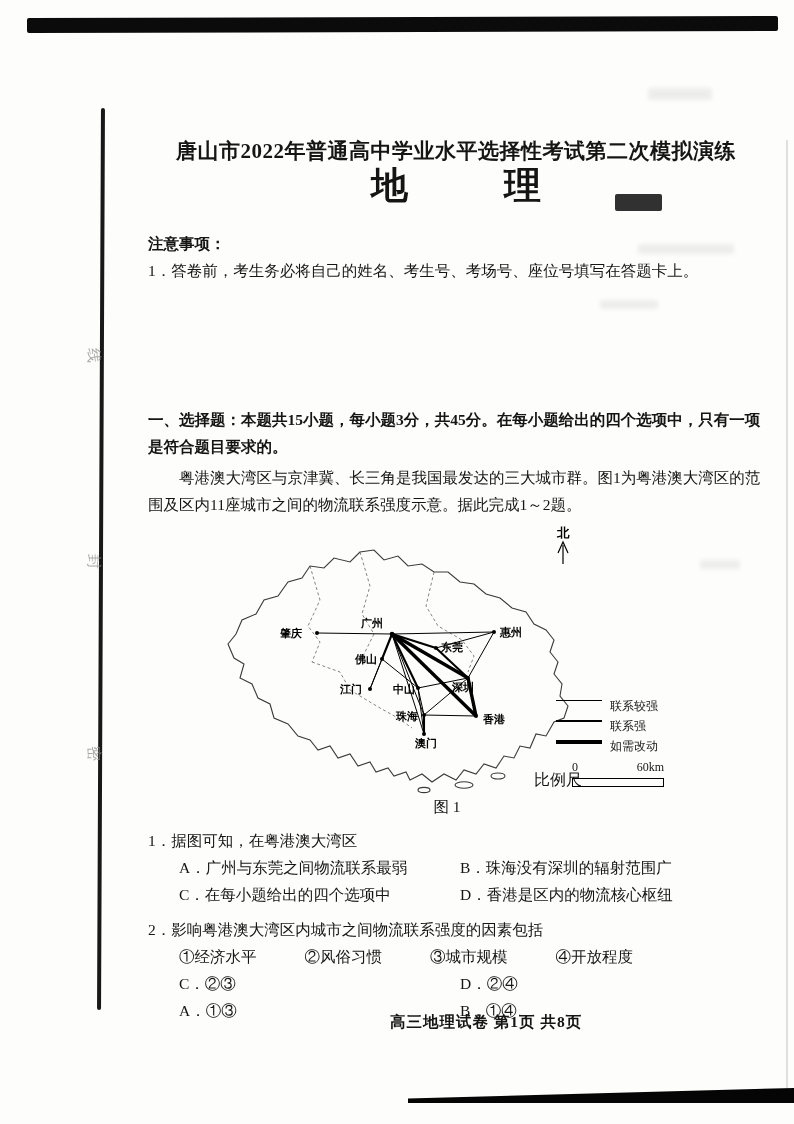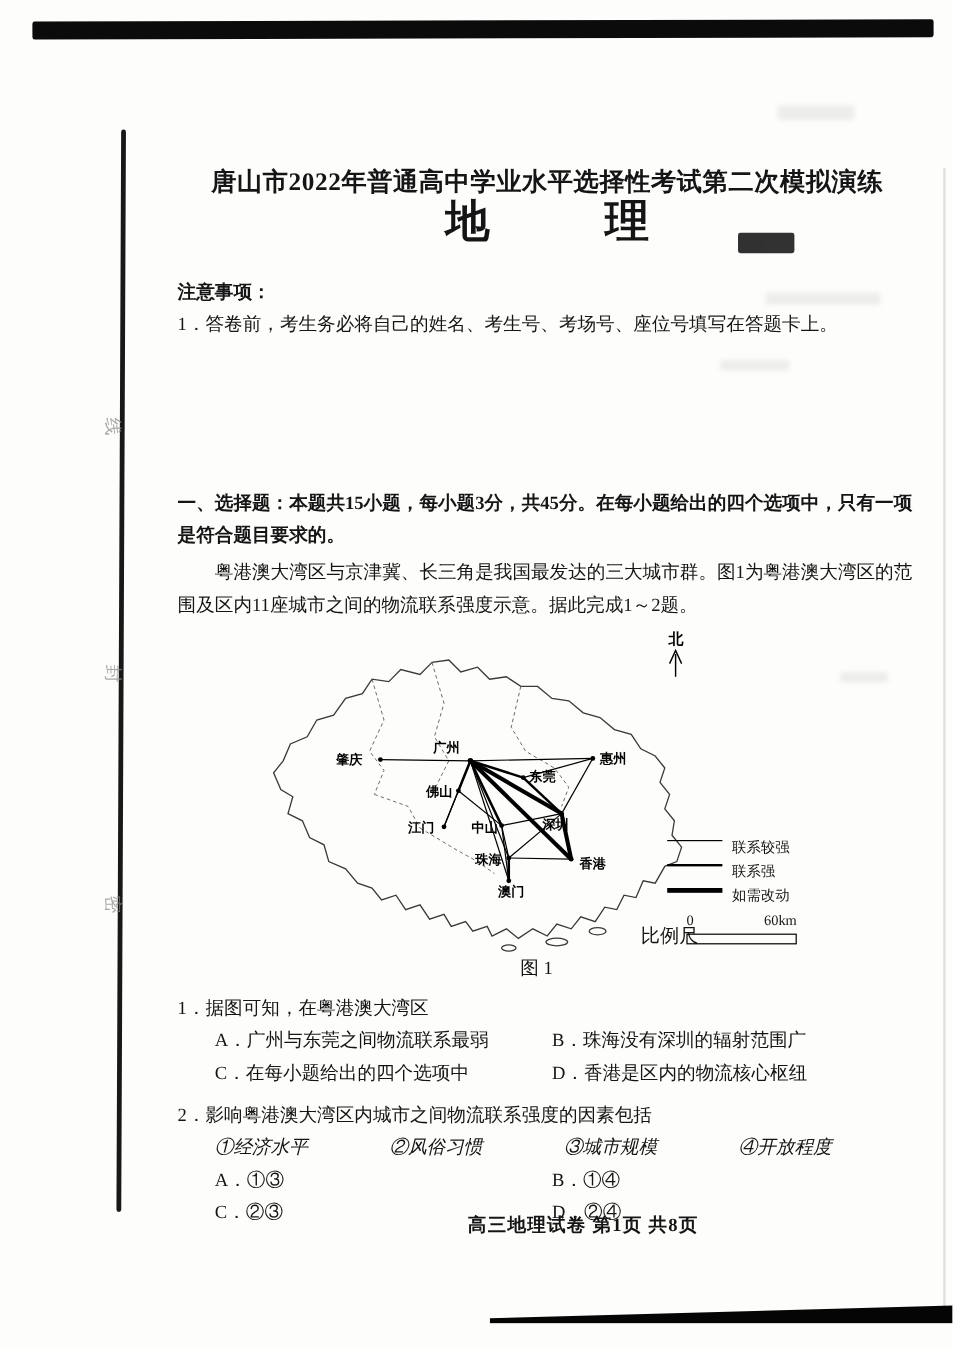--- a/index.html
+++ b/index.html
@@ -22,21 +22,21 @@
   .notice{position:absolute;left:0;top:230px;width:616px;}
   .notice-heading{font-weight:bold;}
   .section-heading{position:absolute;left:0;top:406px;width:616px;font-weight:bold;}
   .intro{position:absolute;left:0;top:464px;width:616px;text-indent:2em;}
   .q-block{position:absolute;left:0;width:616px;}
   .q1{top:827px;}
   .q2{top:888px;margin-top:28px;}
   .opt-rows{padding-left:31px;}
   .opt-row{display:flex;}
   .opt-row .col1{width:281px;flex:0 0 281px;}
-  .factors{display:flex;gap:68px;padding-left:31px;font-style:italic;}
+  .factors{display:flex;gap:48px;padding-left:31px;}
   .page-footer{position:absolute;left:0;top:1008px;width:616px;text-align:center;font-weight:bold;padding-left:60px;box-sizing:border-box;letter-spacing:1px;}
   
   .map-svg{position:absolute;left:212px;top:522px;}
   .legend{position:absolute;left:556px;top:700px;font-size:12px;line-height:12px;}
   .legend-row{display:flex;align-items:flex-start;margin-bottom:8px;}
   .legend-line{display:inline-block;width:46px;background:#000;margin-right:8px;}
   .legend-line.w1{height:1px;}
   .legend-line.w2{height:2px;}
   .legend-line.w3{height:4px;}
   .scale-label{position:absolute;left:534px;top:770px;font-size:16px;}
@@ -94,26 +94,26 @@
     <div class="q-block q2">
       <div>2．影响粤港澳大湾区内城市之间物流联系强度的因素包括</div>
       <div class="factors">
         <span>①经济水平</span>
         <span>②风俗习惯</span>
         <span>③城市规模</span>
         <span>④开放程度</span>
       </div>
       <div class="opt-rows">
         <div class="opt-row">
+          <span class="col1">C．②③</span>
+          <span>D．②④</span>
+        </div>
+        <div class="opt-row">
           <span class="col1">A．①③</span>
           <span>B．①④</span>
-        </div>
-        <div class="opt-row">
-          <span class="col1">C．②③</span>
-          <span>D．②④</span>
         </div>
       </div>
     </div>
 
     <div class="page-footer">高三地理试卷 第1页 共8页</div>
   </div>
 
   <svg class="map-svg" width="470" height="285" viewBox="0 0 470 285">
 
     <g fill="none" stroke="#3a3a3a" stroke-width="1.1">

